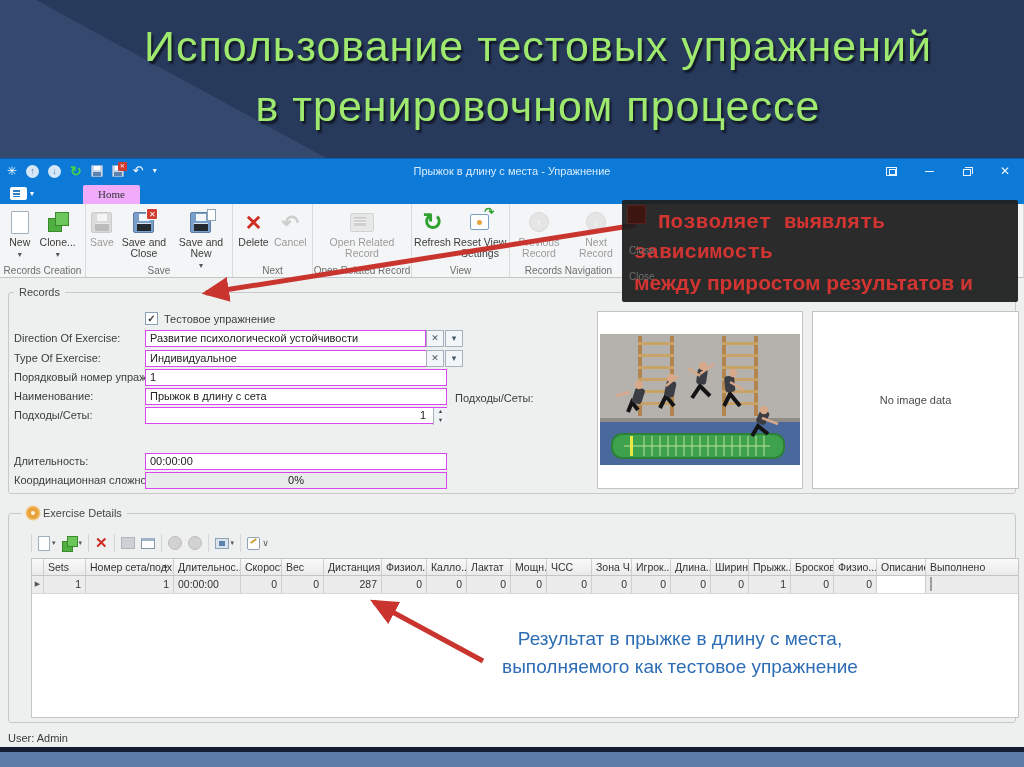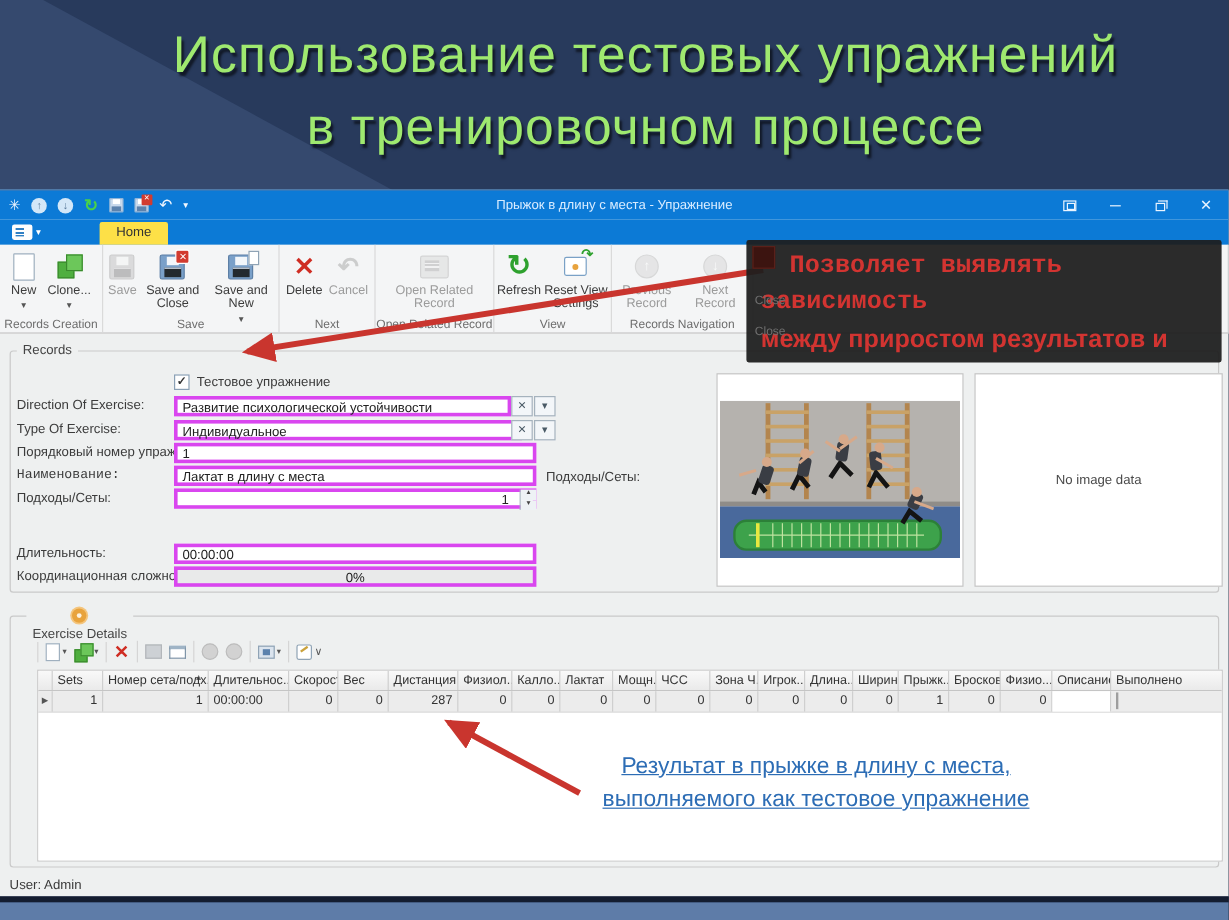--- a/index.html
+++ b/index.html
@@ -38,22 +38,22 @@
   .ic-min { width:9px; height:1px; background:#eaf4ff; display:inline-block; }
   .ic-restore { width:8px; height:7px; border:1px solid #eaf4ff; position:relative; margin-top:2px; }
   .ic-restore::after { content:""; position:absolute; left:1px; top:-3px; width:7px; height:6px; border:1px solid #eaf4ff; border-bottom:none; border-left:none; }
 
   .tabrow { position:absolute; left:0; top:24px; width:100%; height:21px; background:#0c7ad6; }
   .appbtn { position:absolute; left:10px; top:3px; width:34px; height:15px; display:flex; align-items:center; gap:3px; }
   .appbtn .sq { width:17px; height:13px; background:#fdfdfd; border-radius:2px; position:relative; }
   .appbtn .sq::after { content:""; position:absolute; left:3px; top:3px; width:7px; height:7px;
      background:linear-gradient(#2f7fc4 2px,#fff 2px,#fff 3px,#2f7fc4 3px,#2f7fc4 5px,#fff 5px,#fff 6px,#2f7fc4 6px); }
   .appbtn .ca { color:#fff; font-size:8px; }
-  .tab-home { position:absolute; left:83px; top:2px; width:57px; height:19px; background:#fde047;
-    border-radius:2px 2px 0 0; text-align:center; font-size:11px; line-height:19px; color:#333; }
+  .tab-home { position:absolute; left:83px; top:2px; width:57px; height:19px; background:#f0abfc;
+    border-radius:2px 2px 0 0; text-align:center; font-size:11px; line-height:19px; color:#333;font-family:Liberation Serif, serif; }
 
   .ribbon { position:absolute; left:0; top:45px; width:100%; height:74px; background:#f4f5f6; border-bottom:1px solid #c5c5c5; display:flex; }
   .rgroup { position:relative; height:100%; border-right:1px solid #dadada; padding-top:3px; }
   .rg-cap { position:absolute; left:0; right:0; bottom:1px; text-align:center; font-size:10px; color:#6d6d6d; }
   .rbtns { display:flex; justify-content:space-evenly; align-items:flex-start; height:56px; }
   .rbtn { display:flex; flex-direction:column; align-items:center; font-size:10.5px; color:#3c3c3c; text-align:center; line-height:11px; padding-top:2px; }
   .rbtn .ric { height:26px; display:flex; align-items:center; justify-content:center; margin-bottom:2px; position:relative; }
   .rbtn .car { font-size:8px; color:#555; margin-top:1px; }
   .rbtn.dis { color:#9b9b9b; }
   .rbtn.dis .ric { opacity:.55; filter:grayscale(1); }
@@ -82,21 +82,21 @@
   .i-nav { width:20px; height:20px; border-radius:50%; background:#d9d9d9; border:1px solid #c0c0c0;
     color:#fff; font-size:11px; line-height:18px; text-align:center; font-weight:bold; }
 
   
   .gbox { position:absolute; border:1px solid #c9c9c9; border-radius:3px; }
   .gbox-cap { position:absolute; background:#eef0f0; padding:0 5px; font-size:11px; color:#444; z-index:2; display:flex; align-items:center; gap:4px; }
   .gear { width:12px; height:12px; border-radius:50%; background:#e8a33d; position:relative; box-shadow:0 0 0 1.5px #f4c57d; }
   .gear::after { content:""; position:absolute; left:4px; top:4px; width:4px; height:4px; background:#fdf2df; border-radius:50%; }
 
   .flabel { position:absolute; left:14px; font-size:11px; color:#3c3c3c; }
-  .fval { position:absolute; left:145px; height:17px; background:#fff; border:3px solid #d946ef;
+  .fval { position:absolute; left:145px; height:17px; background:#fff; border:1px solid #d946ef;
     font-size:11px; color:#222; line-height:15px; padding:0 4px; }
   .combo-btn { position:absolute; top:0; width:18px; height:17px; background:#f3f6f9; border:1px solid #a5b2bd;
     text-align:center; font-size:9px; line-height:15px; color:#4a5a66; }
   .spinner { position:absolute; right:0; top:0; width:14px; height:17px; border-left:1px solid #a5b2bd; display:flex; flex-direction:column; }
   .spinner span { flex:1; font-size:5.5px; line-height:7px; text-align:center; color:#444; background:#eef2f5; }
   .progress { background:#e9eaea !important; text-align:center; }
 
   .imgpanel { position:absolute; background:#fff; border:1px solid #c3c3c3; }
   .noimg { display:flex; align-items:center; justify-content:center; font-size:11px; color:#4a4a4a; }
 
@@ -345,22 +345,22 @@
     <span class="combo-btn" style="left:445px; top:171px;">▾</span>
 
     <span class="flabel" style="top:193px;">Type Of Exercise:</span>
     <div class="fval" style="top:191px; width:290px;">Индивидуальное</div>
     <span class="combo-btn" style="left:426px; top:191px;">✕</span>
     <span class="combo-btn" style="left:445px; top:191px;">▾</span>
 
     <span class="flabel" style="top:212px;">Порядковый номер упражнения:</span>
     <div class="fval" style="top:210px; width:302px;">1</div>
 
-    <span class="flabel" style="top:231px;font-family:Liberation Mono, monospace;">Наименование:</span>
-    <div class="fval" style="top:229px; width:302px;">Лактат в длину с места</div>
+    <span class="flabel" style="top:231px;">Наименование:</span>
+    <div class="fval" style="top:229px; width:302px;">Прыжок в длину с сета</div>
 
     <span class="flabel" style="top:250px;">Подходы/Сеты:</span>
     <div class="fval" style="top:248px; width:302px; text-align:right; padding-right:20px;">1</div>
     <div class="spinner" style="left:433px; top:249px; position:absolute;">
       <span>▲</span>
       <span>▼</span>
     </div>
 
     <span class="flabel" style="left:455px; top:233px;">Подходы/Сеты:</span>
 
@@ -530,39 +530,39 @@
           <div class="gcell cw14 num">0</div>
           <div class="gcell cw15 num">1</div>
           <div class="gcell cw16 num">0</div>
           <div class="gcell cw17 num">0</div>
           <div class="gcell cw18 cell-desc"></div>
           <div class="gcell cw19" style="border-right:none"><span class="gcheck"></span></div>
         </div>
         <div class="gempty"></div>
       </div>
     </div>
-    <div class="gbox-cap" style="left:22px; top:348px;flex-direction:column;">
+    <div class="gbox-cap" style="left:22px; top:348px;">
       <span class="gear"></span>
       <span>Exercise Details</span>
     </div>
 
     <div class="statusbar">
       <span>User: Admin</span>
     </div>
   </div>
 
   <div class="ann-box" style="color: rgb(210, 52, 49);">
     <span class="ann-close-icon"></span>
     <span class="ann-remnant" style="top:36px;">Close</span>
     <span class="ann-remnant" style="top:62px;">Close</span>
     <div class="l1">Позволяет выявлять зависимость</div>
     <div>между приростом результатов и</div>
   </div>
 
-  <div class="note-blue" style="color: rgb(45, 109, 181); text-decoration: underline;">
+  <div class="note-blue" style="color: rgb(45, 109, 181);">
     <div>Результат в прыжке в длину с места,</div>
     <div>выполняемого как тестовое упражнение</div>
   </div>
 
   <svg class="arrows">
     <defs>
       <marker id="ah" markerWidth="5.5" markerHeight="5" refX="4.6" refY="2.5" orient="auto">
         <path d="M0,0 L5.5,2.5 L0,5 z" fill="#c9352e"></path>
       </marker>
     </defs>

